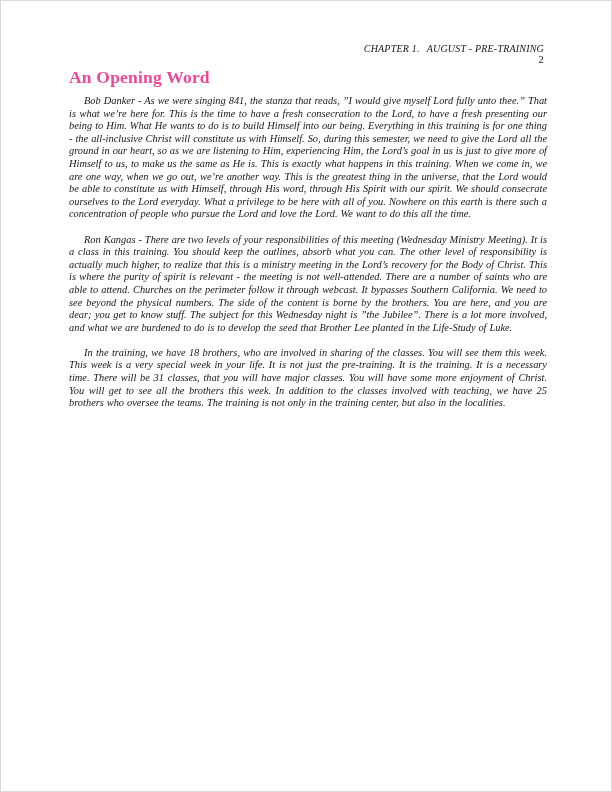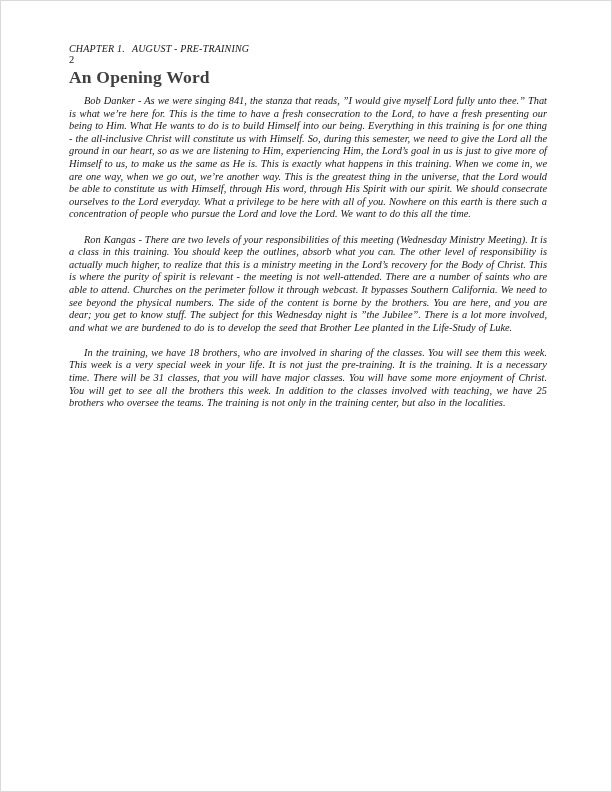--- a/index.html
+++ b/index.html
@@ -18,21 +18,21 @@
     background: #ffffff;
     border: 1px solid #d9d9d9;
   }
   .running-header {
     position: absolute;
     top: 42px;
     left: 68px;
     right: 67px;
     display: flex;
     justify-content: space-between;
-    align-items: flex-start;
+    align-items: flex-end;
     font-size: 10px;
     letter-spacing: 0.2px;
     flex-direction: column;
   }
   .header-left {
     font-style: italic;
   }
   .header-left .chapter-title {
     margin-left: 7px;
   }
@@ -40,21 +40,21 @@
     font-style: normal;
     font-size: 10.5px;
   }
   .section-title {
     position: absolute;
     top: 66px;
     left: 68px;
     font-size: 17.5px;
     font-weight: 700;
     letter-spacing: 0.2px;
-    color: #404040;
+    color: #ec4899;
   }
   .content {
     position: absolute;
     top: 94px;
     left: 68px;
     width: 478px;
     font-style: italic;
   }
   .content p {
     font-size: 10.4px;

